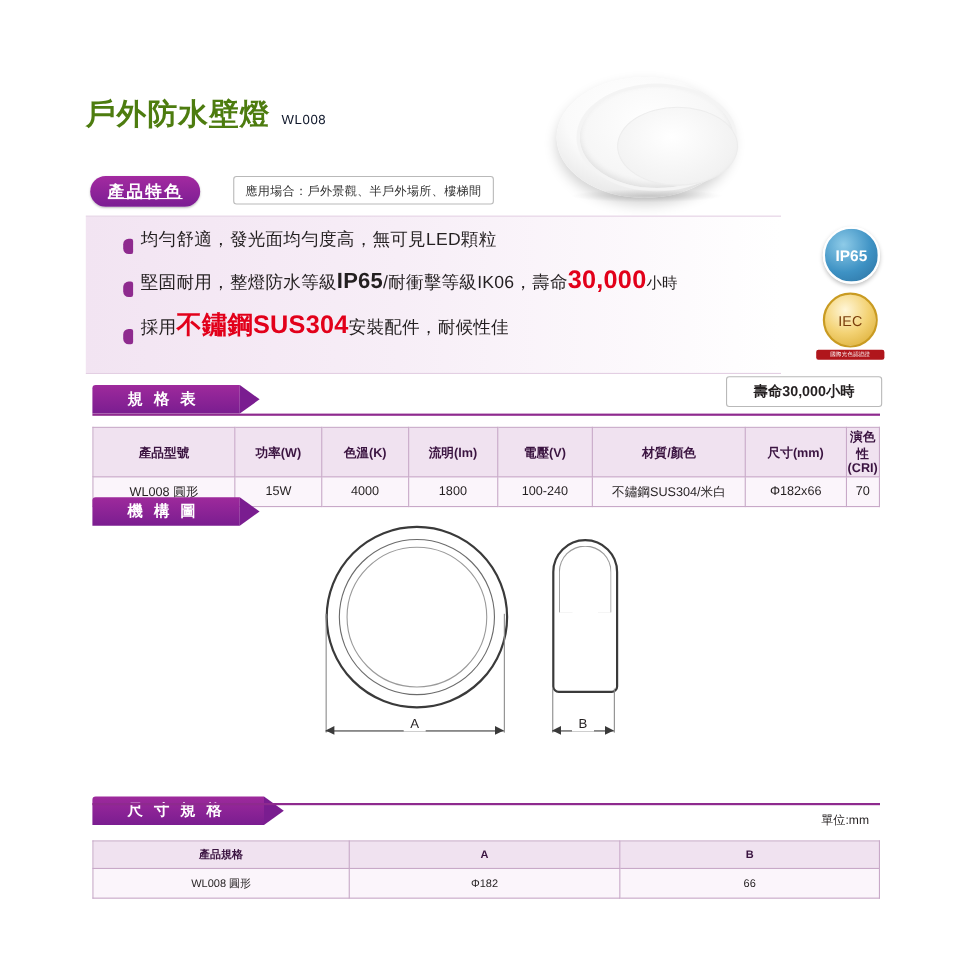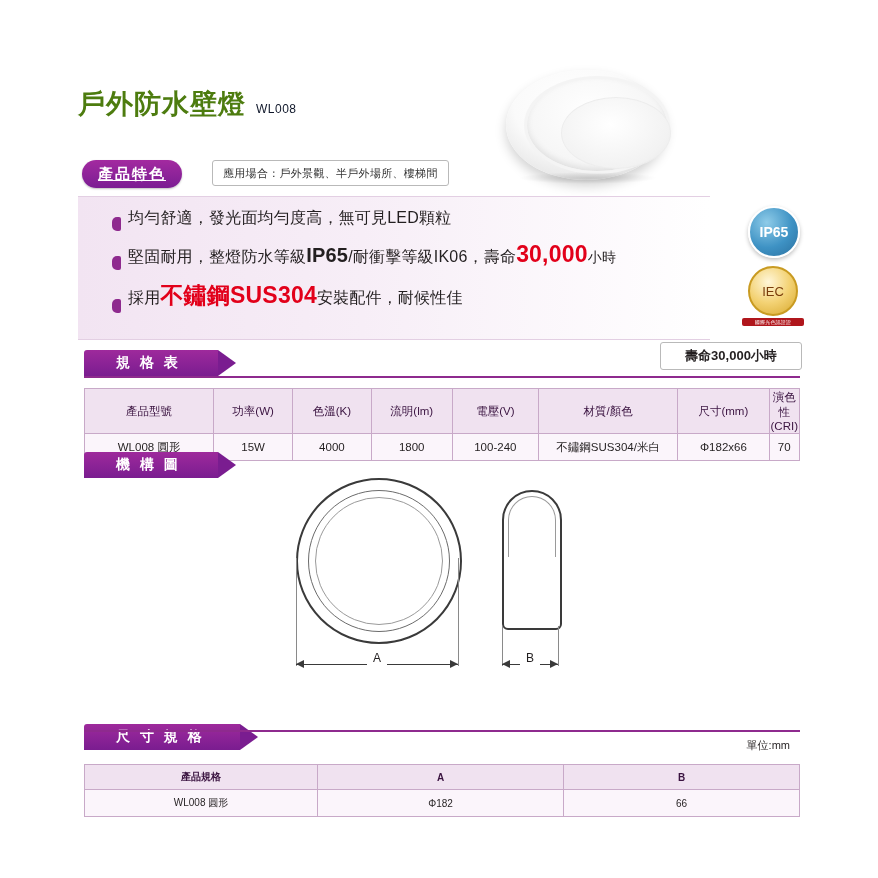--- a/index.html
+++ b/index.html
@@ -273,21 +273,21 @@
     left: 84px;
     top: 388px;
     width: 716px;
     border-collapse: collapse;
     font-size: 11.5px;
   }
   .spec-table th {
     background: #f0e2f0;
     border: 1px solid #c8a9c8;
     height: 22px;
-    font-weight: normal;
+    font-weight: bold;
     color: #3a1340;
     margin-top: 48px;
   }
   .spec-table td {
     background: #fbf5fb;
     border: 1px solid #c8a9c8;
     height: 24px;
     text-align: center;
     color: #231f20;
   }

